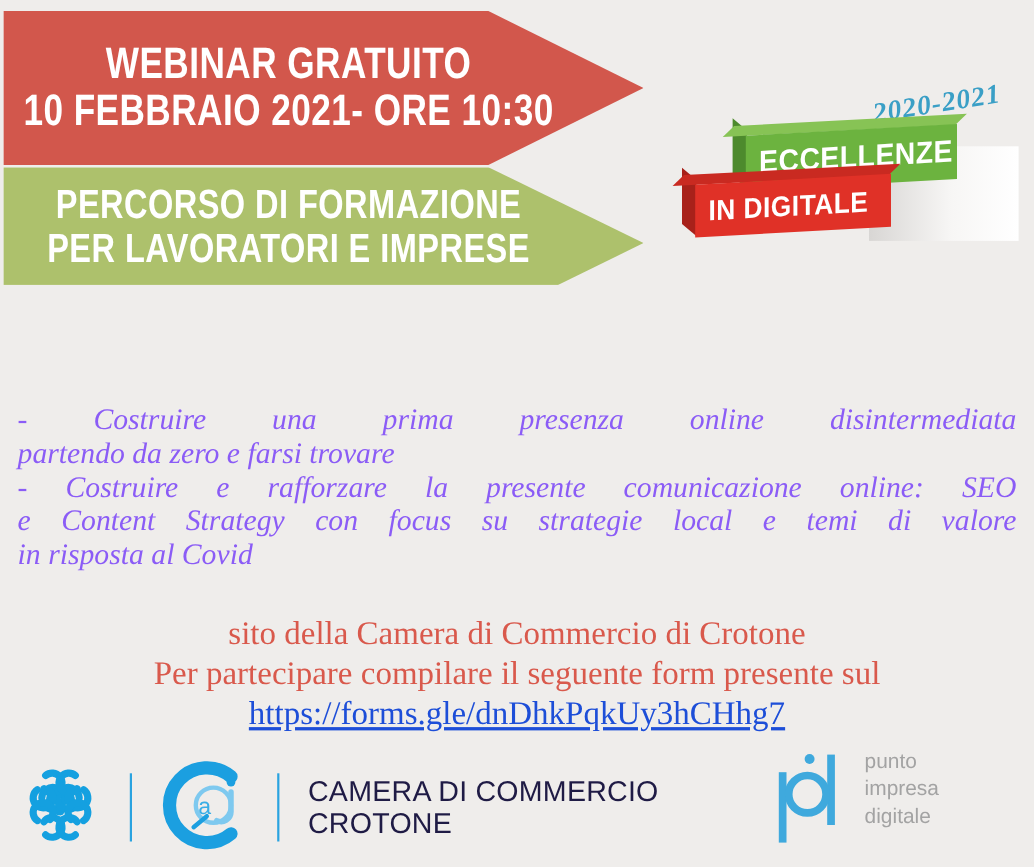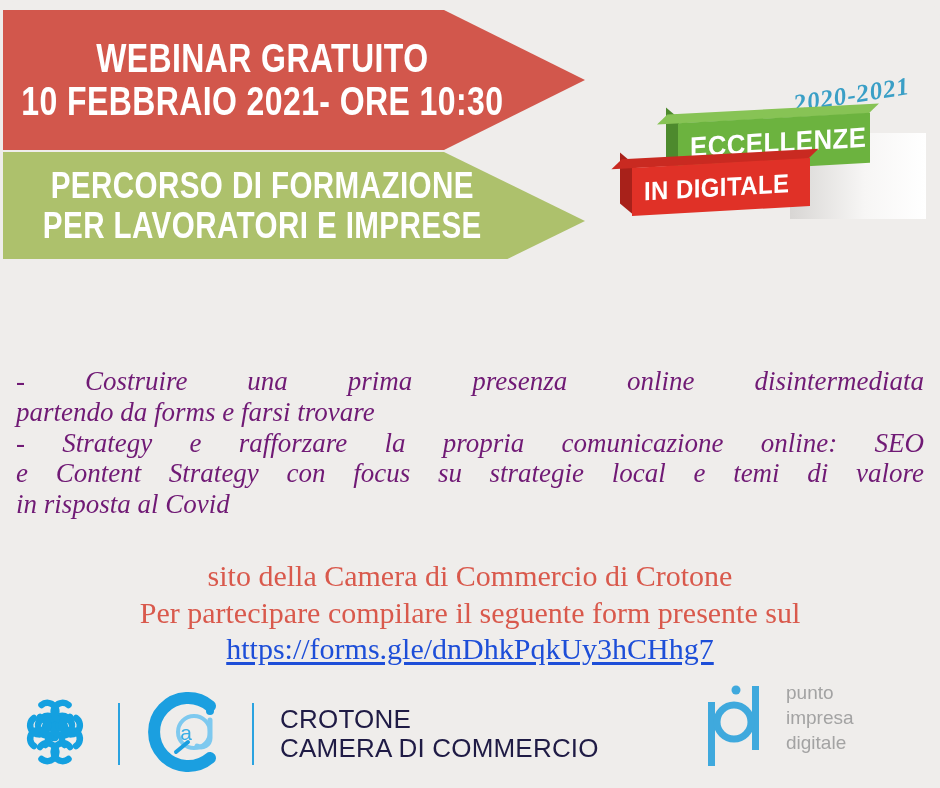--- a/index.html
+++ b/index.html
@@ -188,21 +188,21 @@
   }
   .programma-body {
     position: absolute;
     left: 16px;
     top: 366px;
     width: 908px;
     font-family: "Liberation Serif", serif;
     font-style: italic;
     font-size: 27px;
     line-height: 1.14;
-    color: #701a75;
+    color: #8b5cf6;
   }
   .pb-line { display: block; white-space: nowrap; }
   .pb-just {
     display: block;
     text-align: justify;
     text-align-last: justify;
   }
 
   
   .partecipa {
@@ -305,22 +305,22 @@
     <div class="ed-red-side"></div>
     <div class="ed-red-top"></div>
     <div class="ed-block ed-red">
       <span class="ed-txt">IN DIGITALE</span>
     </div>
   </div>
 
 
   <div class="programma-body">
     <span class="pb-just">-  Costruire  una  prima  presenza  online  disintermediata</span>
-    <span class="pb-line"> partendo da forms e farsi trovare</span>
-    <span class="pb-just">-   Strategy e rafforzare la propria comunicazione online: SEO</span>
+    <span class="pb-line"> partendo da zero e farsi trovare</span>
+    <span class="pb-just">-   Costruire e rafforzare la presente comunicazione online: SEO</span>
     <span class="pb-just">e Content Strategy con focus su strategie local e temi di valore</span>
     <span class="pb-line">in risposta al Covid</span>
   </div>
 
   <div class="partecipa">
     <span class="p-line">sito della Camera di Commercio di Crotone</span>
     <span class="p-line">Per partecipare compilare il seguente  form presente sul</span>
     <a class="p-url" href="#">https://forms.gle/dnDhkPqkUy3hCHhg7</a>
   </div>
 
@@ -355,22 +355,22 @@
           <path d="M36 66 L48 56" stroke="#1b9fe0" stroke-width="4" stroke-linecap="round"></path>
           <text x="46" y="54" font-family="Liberation Sans, sans-serif" font-size="21" fill="#39aee6" text-anchor="middle">a</text>
           <path d="M70 34 L70 52 a9 9 0 0 1 -13 8" fill="none" stroke="#7ec9ef" stroke-width="5" stroke-linecap="round"></path>
           <circle cx="70" cy="25" r="4" fill="#1b9fe0"></circle>
         </svg>
       </span>
 
       <span class="divider-bar"></span>
 
       <span class="cc-text">
+        <span>CAMERA DI COMMERCIO</span>
         <span>CROTONE</span>
-        <span>CAMERA DI COMMERCIO</span>
       </span>
     </div>
 
     <div class="footer-right">
 
       <span>
         <svg width="74" height="92" viewBox="0 0 74 92" aria-hidden="true">
           <rect x="8" y="22" width="7" height="64" fill="#3fa9dd"></rect>
           <rect x="52" y="6" width="7" height="64" fill="#3fa9dd"></rect>
           <circle cx="34" cy="42" r="17" fill="none" stroke="#3fa9dd" stroke-width="7"></circle>

